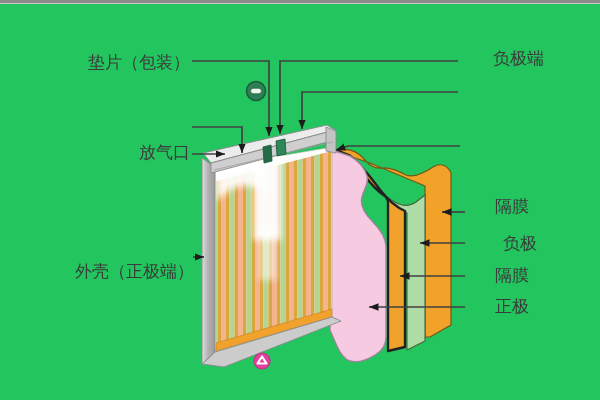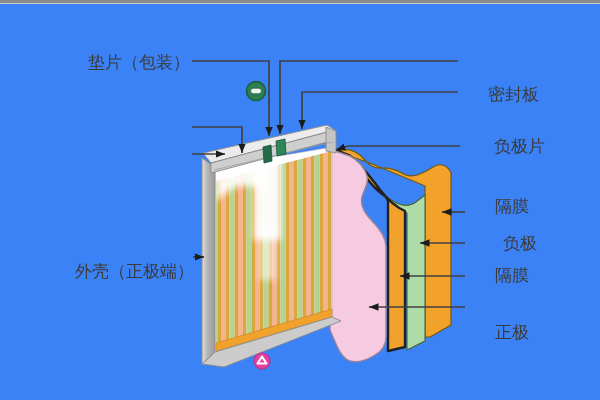--- a/index.html
+++ b/index.html
@@ -1,17 +1,17 @@
 <!DOCTYPE html>
 <html><head>
 <meta charset="utf-8">
 <style>
   html,body{margin:0;padding:0;background:#ffffff;}
   .stage{
-    position:relative;width:600px;height:400px;background:#3b82f6;overflow:hidden;
+    position:relative;width:600px;height:400px;background:#22c55e;overflow:hidden;
     font-family:Liberation Sans, sans-serif;
   }
   .topbar{position:absolute;top:0;left:0;width:600px;height:3px;background:#8b8b8b;border-bottom:1px solid #c9c9c9;}
   .diagram-svg{position:absolute;top:0;left:0;width:600px;height:400px;}
   .lbl{
     position:absolute;font-size:17px;line-height:20px;color:#3b3b3b;
     white-space:nowrap;user-select:none;
   }
   .lbl-left{text-align:right;}
 </style>
@@ -116,22 +116,22 @@
       <path d="M460,146 H348 L336,150" marker-end="url(#arr)"></path>
       <path d="M193,257 H204" marker-end="url(#arr)"></path>
       <path d="M465,212 H442" marker-end="url(#arr)"></path>
       <path d="M465,243 H420" marker-end="url(#arr)"></path>
       <path d="M465,276 H400" marker-end="url(#arr)"></path>
       <path d="M465,307 H369" marker-end="url(#arr)"></path>
     </g>
   </svg>
 
   <div class="lbl lbl-left" style="right:410px;top:53px;">垫片（包装）</div>
+  <div class="lbl lbl-left" style="right:410px;top:143px;">放气口</div>
   <div class="lbl lbl-left" style="right:406px;top:247px;margin-top:15px;">外壳（正极端）</div>
 
-  <div class="lbl" style="left:488px;top:85px;">密封板</div>
-  <div class="lbl" style="left:494px;top:137px;">负极片</div>
+  <div class="lbl" style="left:493px;top:49px;">负极端</div>
   <div class="lbl" style="left:495px;top:197px;">隔膜</div>
   <div class="lbl" style="left:503px;top:234px;">负极</div>
   <div class="lbl" style="left:495px;top:266px;">隔膜</div>
-  <div class="lbl" style="left:495px;top:297px;margin-top:26px;">正极</div>
+  <div class="lbl" style="left:495px;top:297px;">正极</div>
 
 </div>
 
 </body></html>

